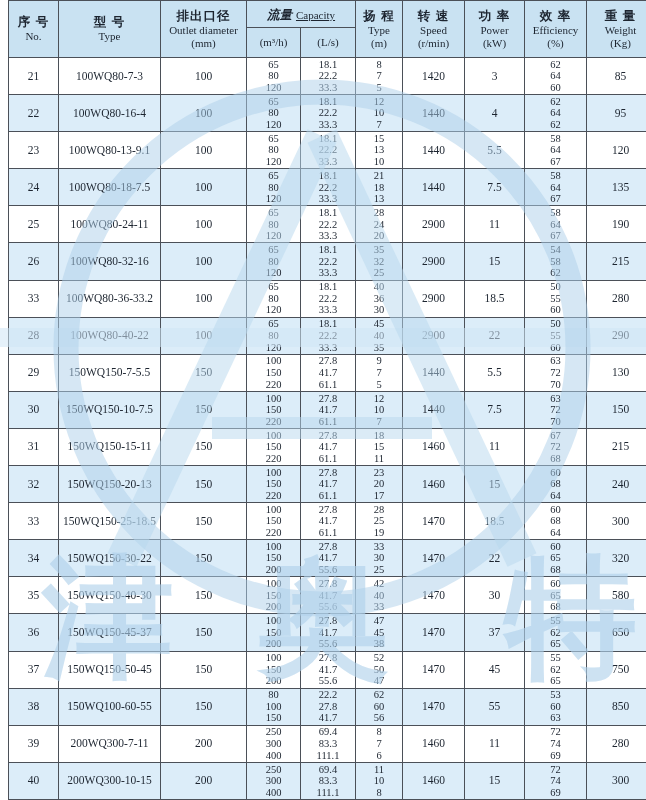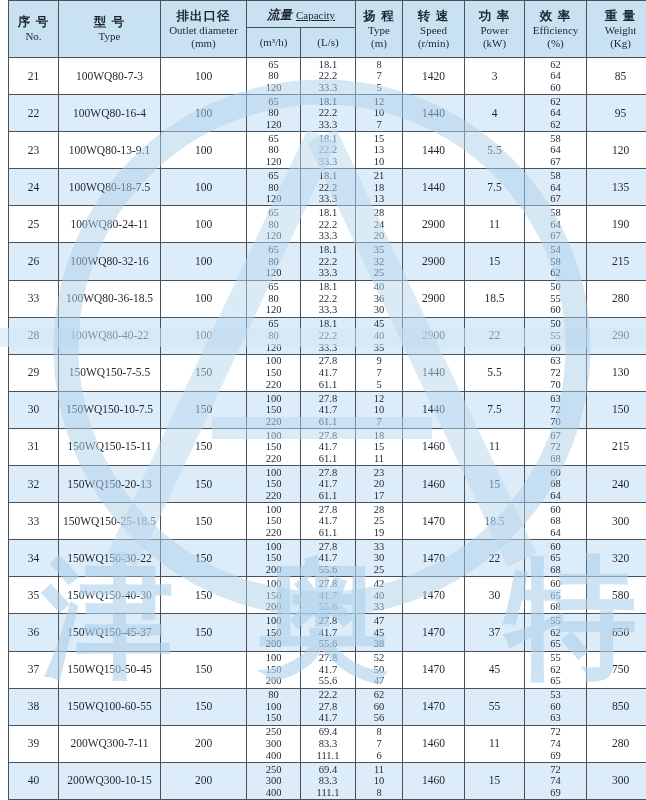--- a/index.html
+++ b/index.html
@@ -273,21 +273,21 @@
       <td>2900</td>
       <td>15</td>
       <td class="c-multi">54
 58
 62</td>
       <td>215</td>
     </tr>
 
     <tr>
       <td>33</td>
-      <td>100WQ80-36-18.5</td>
+      <td>100WQ80-36-33.2</td>
       <td>100</td>
       <td class="c-multi">65
 80
 120</td>
       <td class="c-multi">18.1
 22.2
 33.3</td>
       <td class="c-multi">40
 36
 30</td>

